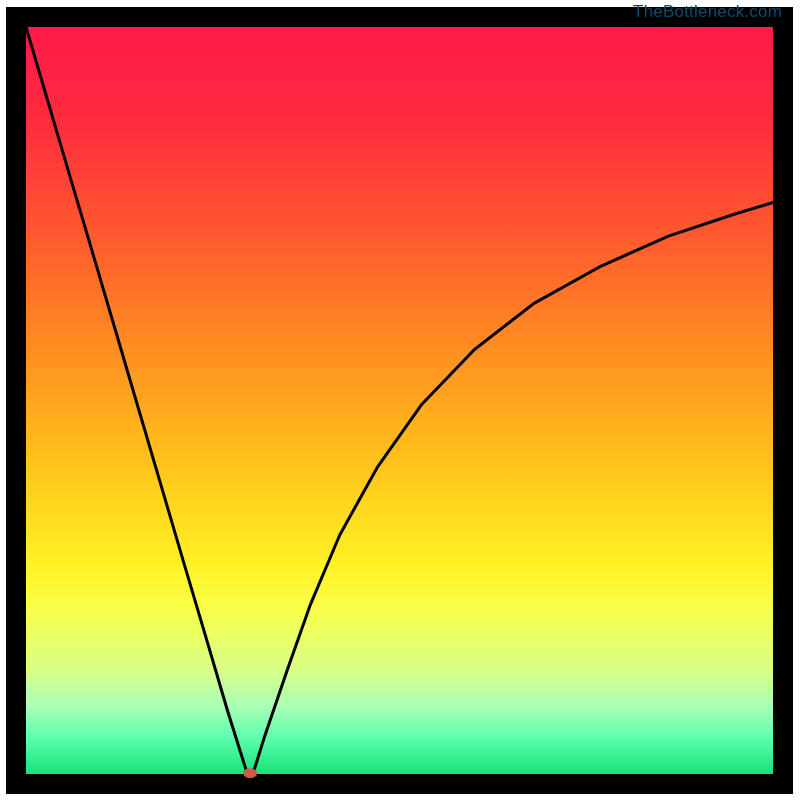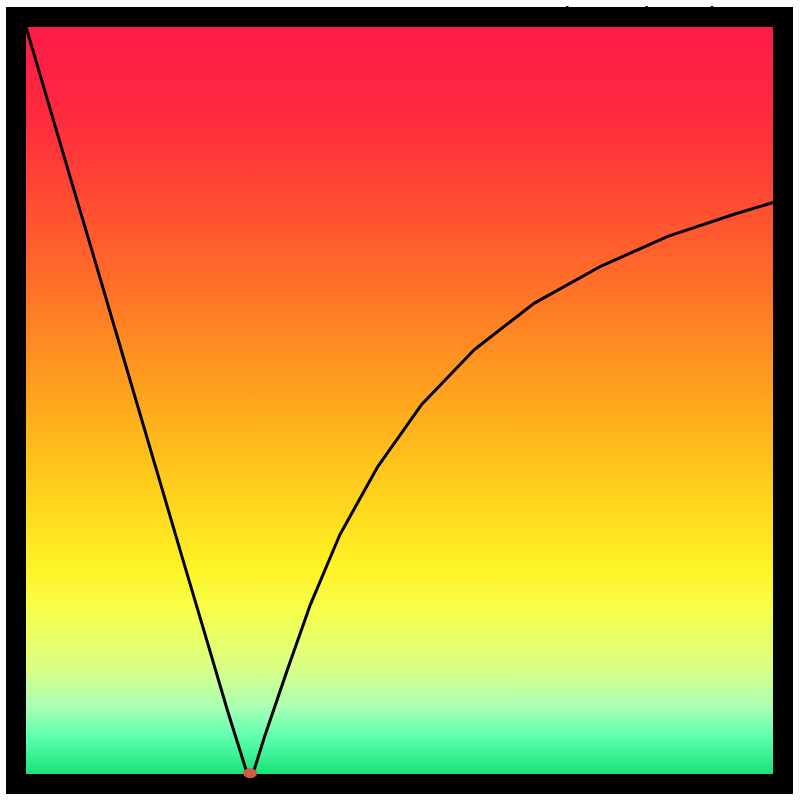--- a/index.html
+++ b/index.html
@@ -11,22 +11,22 @@
   .stage {
     position: relative;
     width: 800px;
     height: 800px;
   }
   svg { display: block; }
   .watermark {
     position: absolute;
     top: 2px;
     right: 18px;
-    color: #000000;
-    font-size: 27px;
+    color: #0c4a6e;
+    font-size: 17px;
     font-family: Arial, Helvetica, sans-serif;
     font-weight: 400;
     letter-spacing: 0.2px;
   }
 </style>
 </head>
 <body>
 
 <div class="stage">
   <svg id="svg-root" width="800" height="800" viewBox="0 0 800 800">

